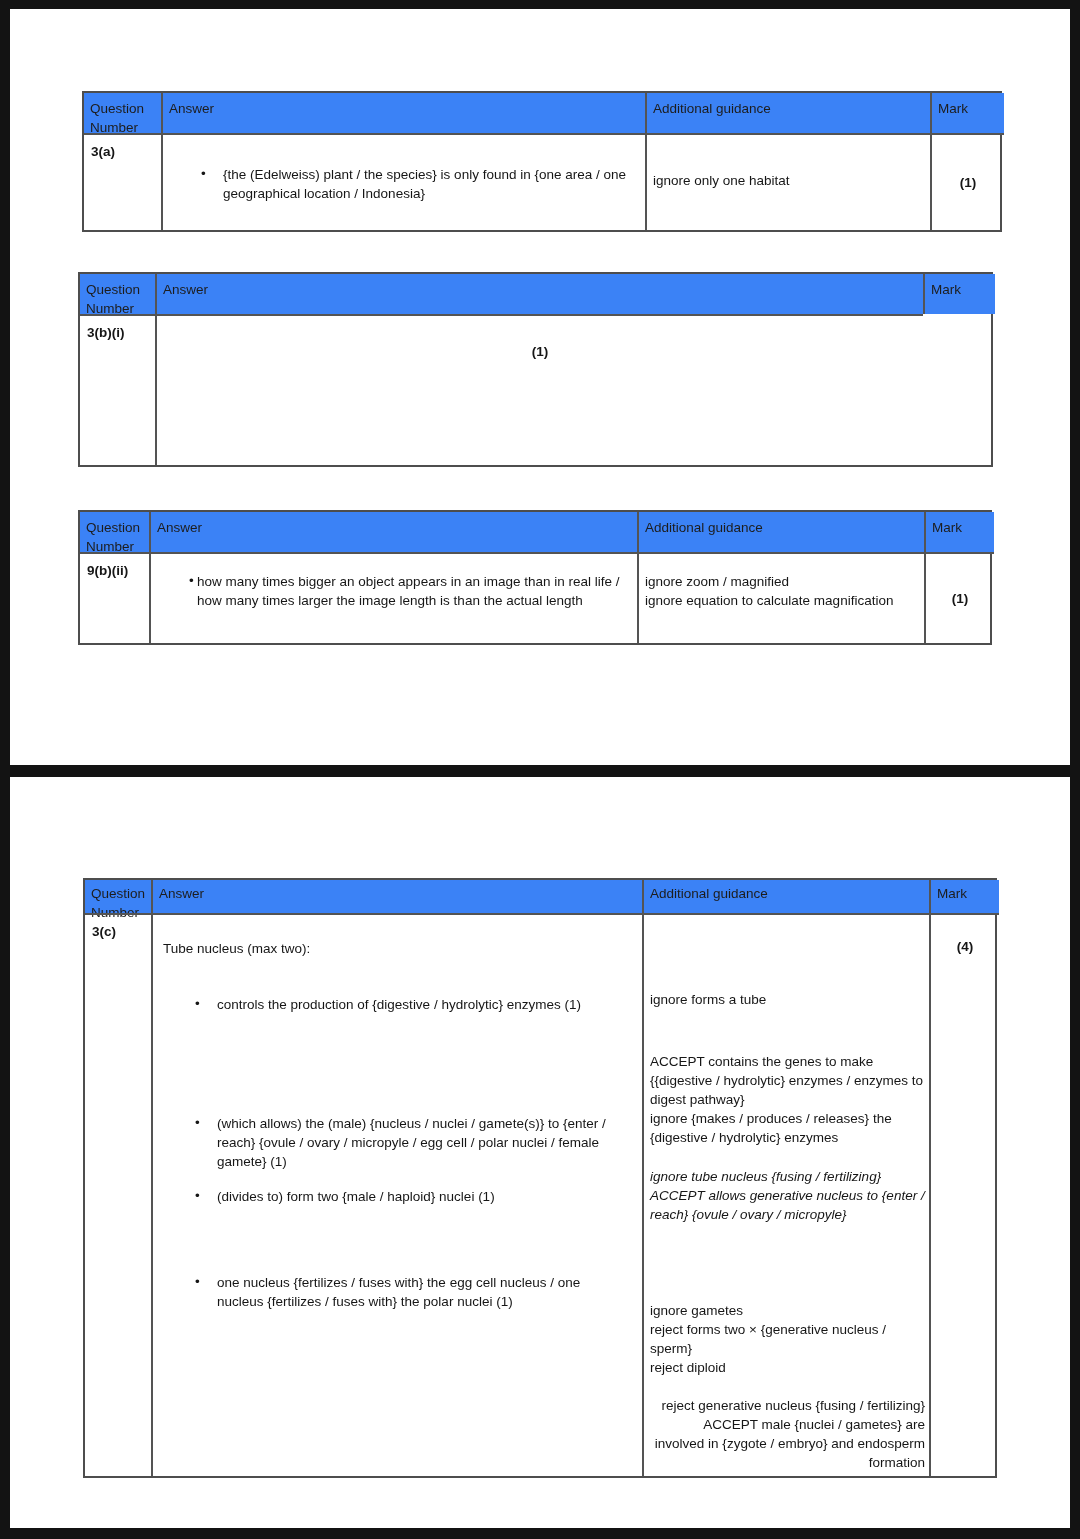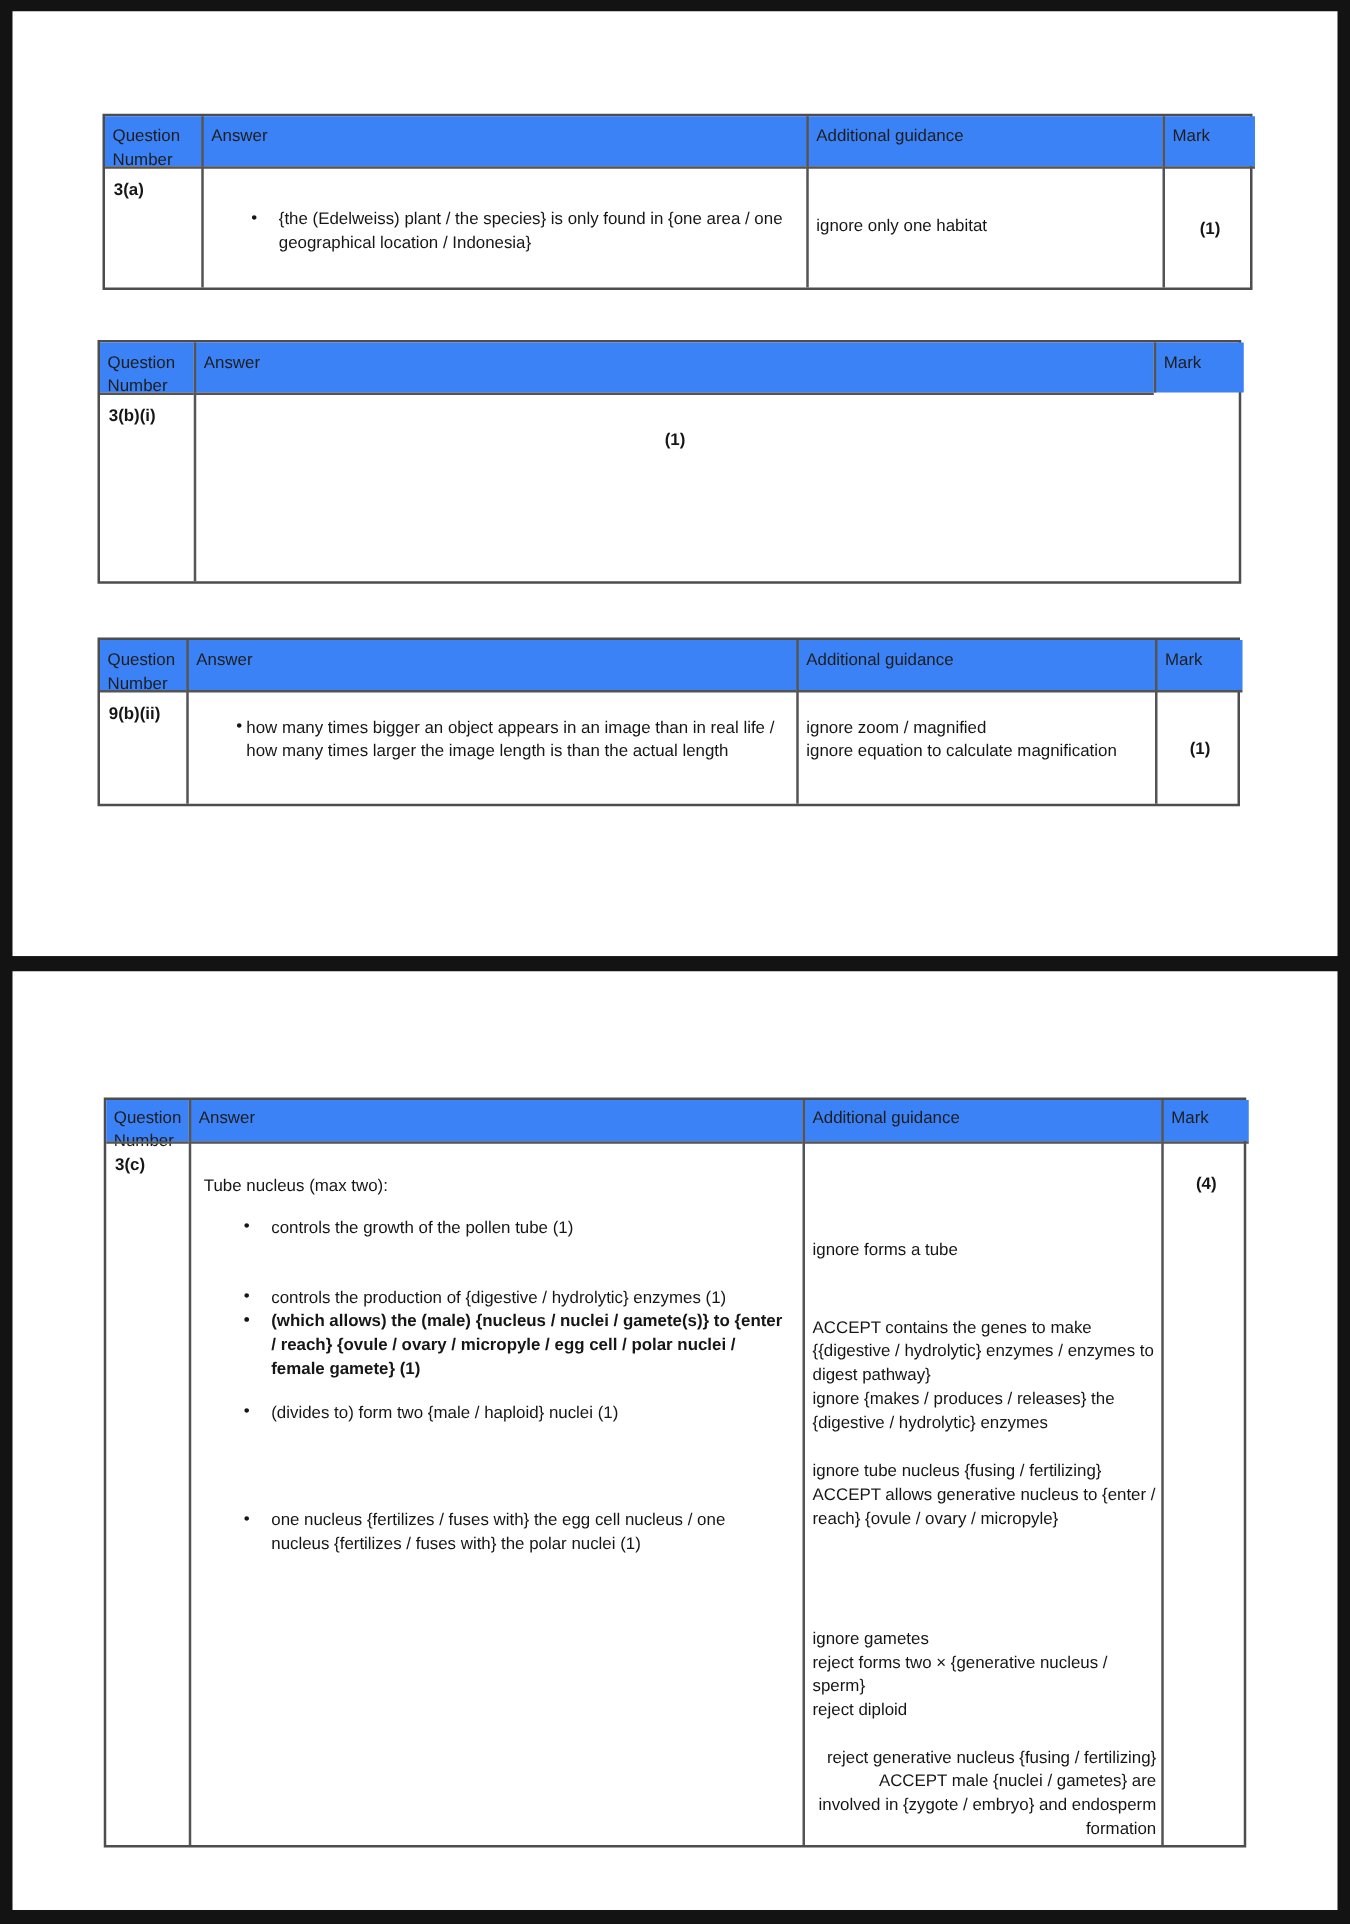--- a/index.html
+++ b/index.html
@@ -99,32 +99,31 @@
     <div class="tbl t4">
       <div class="cell head">Question Number</div>
       <div class="cell head cl">Answer</div>
       <div class="cell head cl">Additional guidance</div>
       <div class="cell head cl">Mark</div>
 
       <div class="cell ct qncell">3(c)</div>
 
       <div class="cell ct cl" style="padding-top:6px; padding-left:10px;">
         <div style="margin-top:18px;">Tube nucleus (max two):</div>
-        <div class="bullet" style="margin-top:14px; padding-right:6px;">controls the growth of the pollen tube (1)</div>
         <div class="bullet" style="margin-top:37px; padding-right:6px;">controls the production of {digestive / hydrolytic} enzymes (1)</div>
-        <div class="bullet" style="padding-right:6px;font-weight:bold;">(which allows) the (male) {nucleus / nuclei / gamete(s)} to {enter / reach} {ovule / ovary / micropyle / egg cell / polar nuclei / female gamete} (1)</div>
+        <div class="bullet" style="margin-top:100px; padding-right:6px;">(which allows) the (male) {nucleus / nuclei / gamete(s)} to {enter / reach} {ovule / ovary / micropyle / egg cell / polar nuclei / female gamete} (1)</div>
         <div class="bullet" style="margin-top:16px; padding-right:6px;">(divides to) form two {male / haploid} nuclei (1)</div>
         <div class="bullet" style="margin-top:67px; padding-right:6px;">one nucleus {fertilizes / fuses with} the egg cell nucleus / one nucleus {fertilizes / fuses with} the polar nuclei (1)</div>
       </div>
 
       <div class="cell ct cl" style="padding-top:6px; padding-right:4px;">
         <div class="pre" style="margin-top:69px;">ignore forms a tube</div>
         <div class="pre" style="margin-top:43px;">ACCEPT contains the genes to make {{digestive / hydrolytic} enzymes / enzymes to digest pathway}
 ignore {makes / produces / releases} the {digestive / hydrolytic} enzymes</div>
-        <div class="pre" style="margin-top:20px;">ignore tube nucleus {fusing / fertilizing}
+        <div class="pre" style="margin-top:20px;font-style:italic;">ignore tube nucleus {fusing / fertilizing}
 ACCEPT allows generative nucleus to {enter / reach} {ovule / ovary / micropyle}</div>
         <div class="pre" style="margin-top:77px;">ignore gametes
 reject forms two × {generative nucleus / sperm}
 reject diploid</div>
         <div class="pre" style="margin-top:19px;text-align:right;">reject generative nucleus {fusing / fertilizing}
 ACCEPT male {nuclei / gametes} are involved in {zygote / embryo} and endosperm formation</div>
       </div>
 
       <div class="cell ct cl markcell" style="padding-top:22px;">(4)</div>
     </div>

